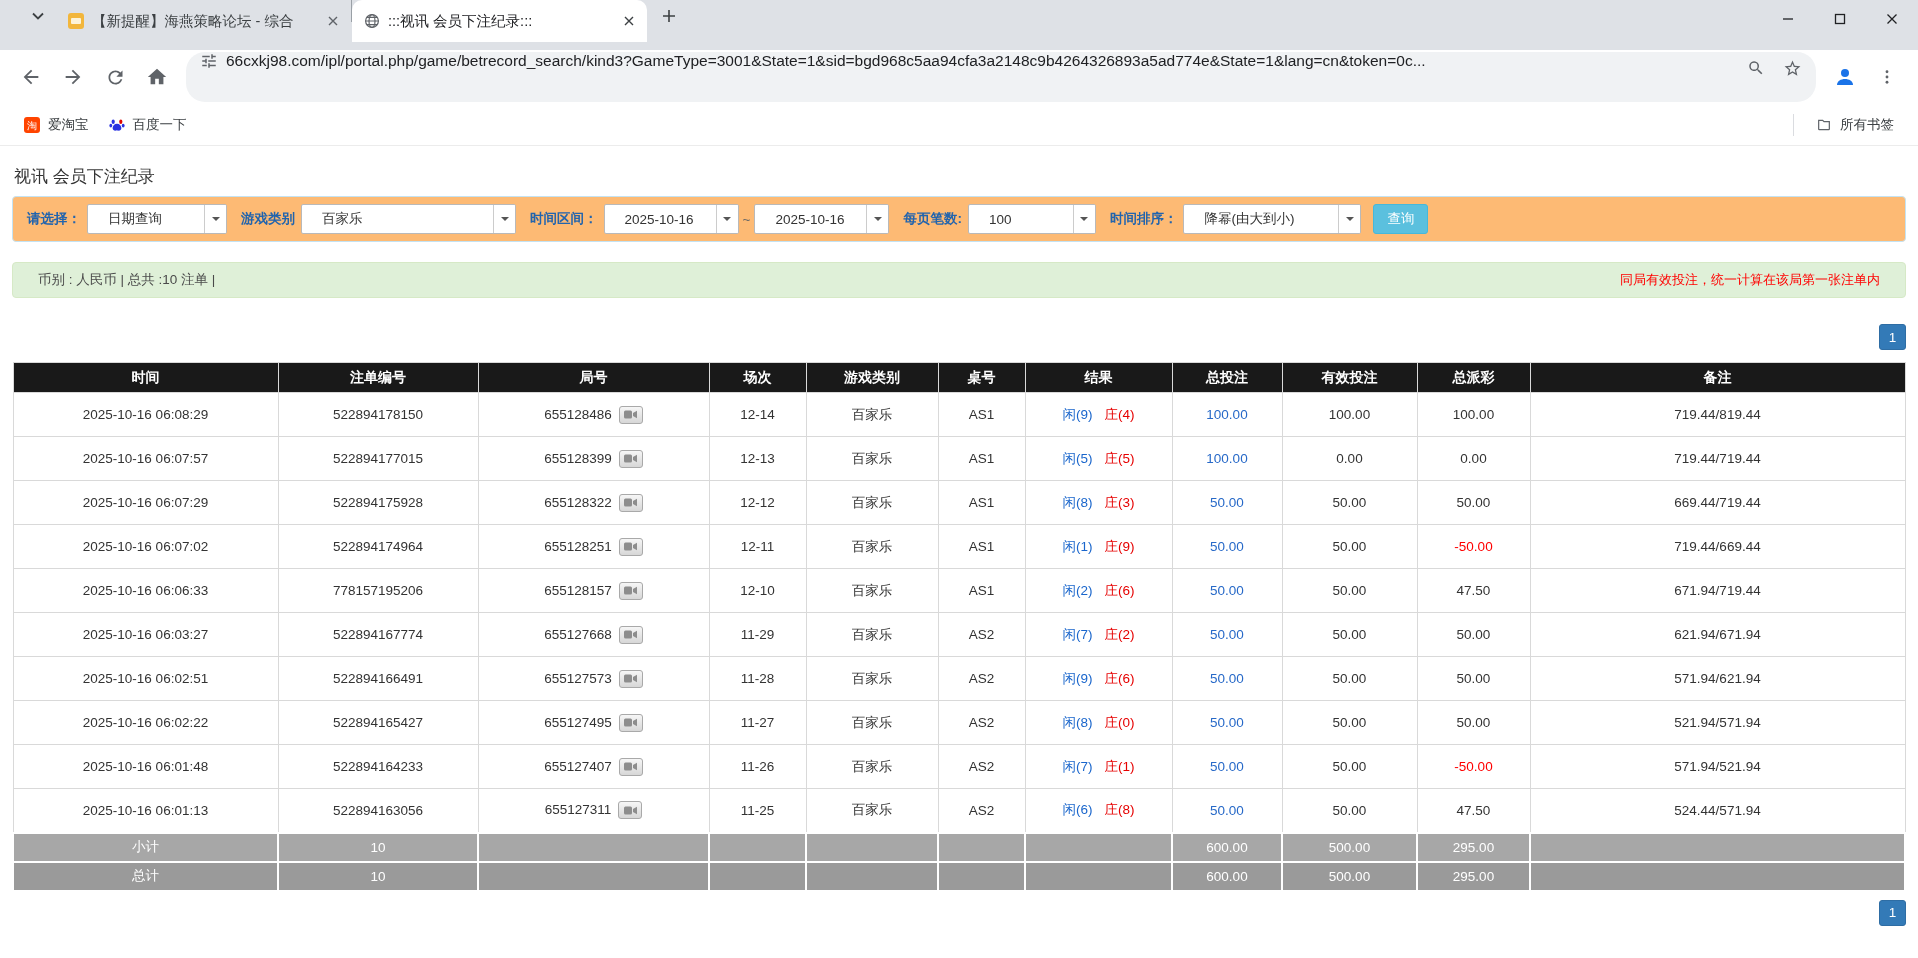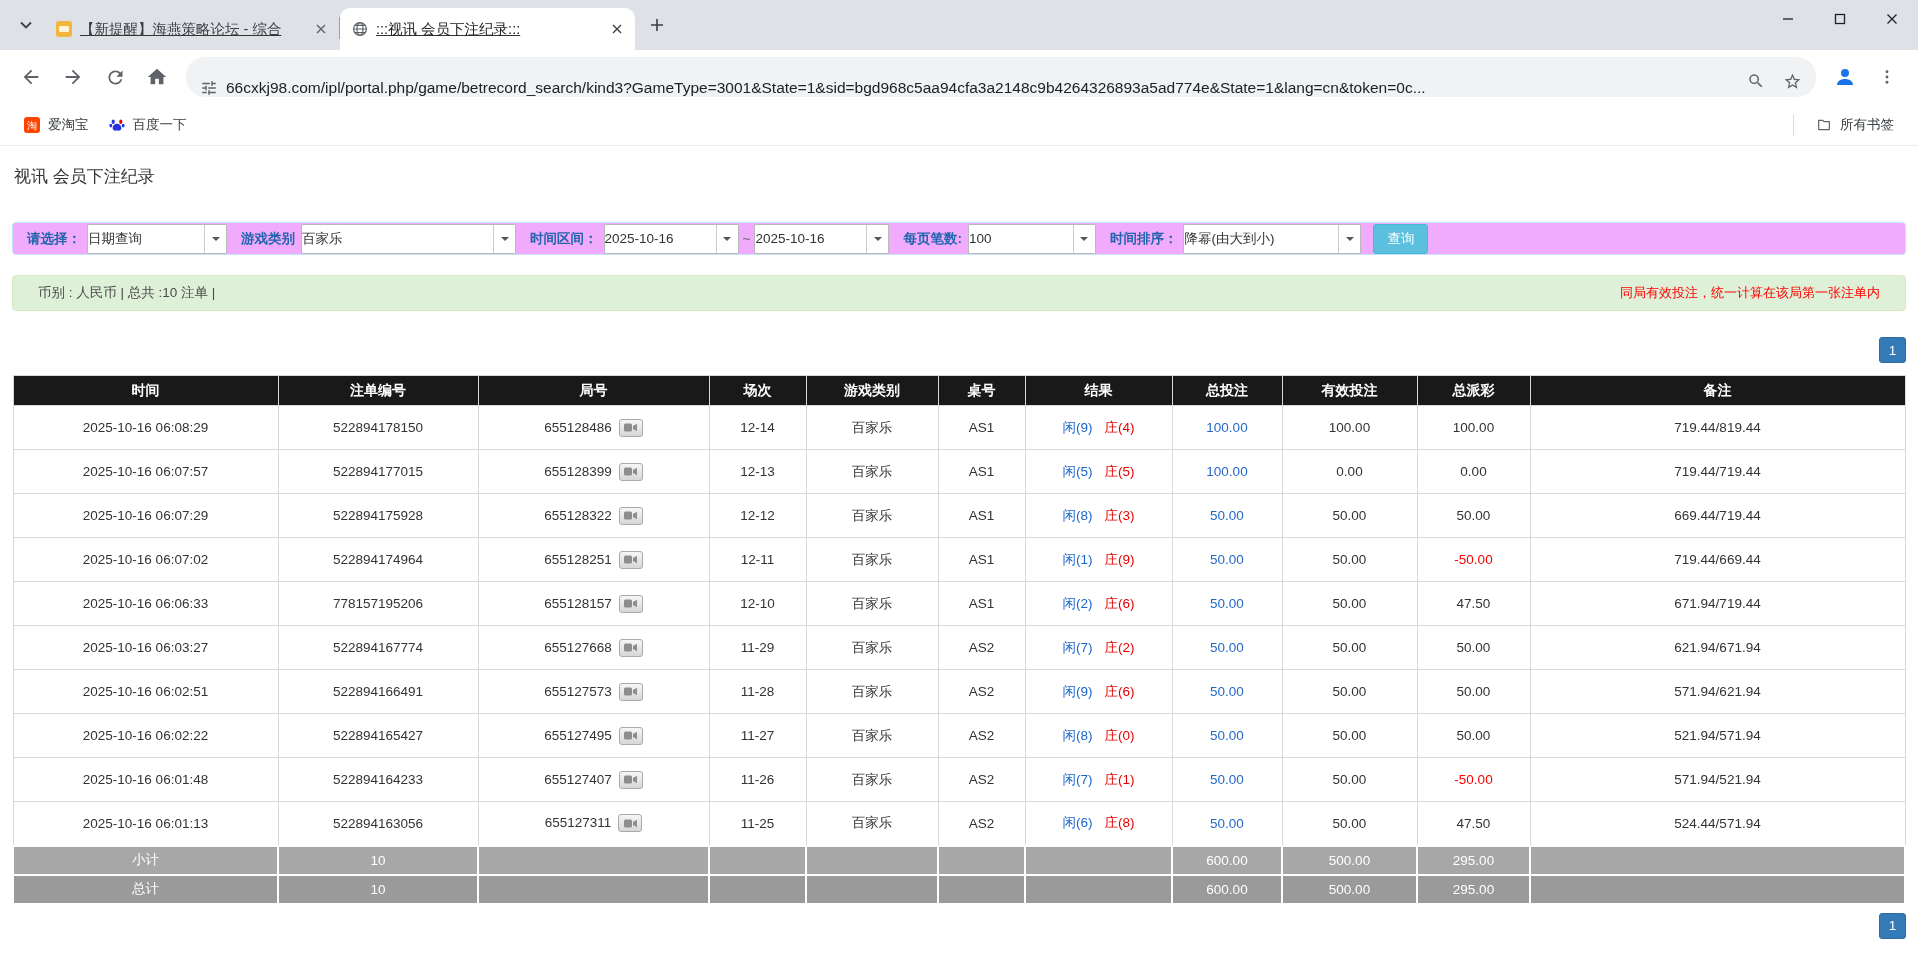--- a/index.html
+++ b/index.html
@@ -1,52 +1,52 @@
 <!DOCTYPE html>
 <html><head>
 <meta charset="utf-8">
 <style>
   * { margin:0; padding:0; box-sizing:border-box; }
   html,body { width:1918px; height:958px; overflow:hidden; }
   body { font-family:"Liberation Sans","DejaVu Sans",sans-serif; background:#fff; color:#333; }
 
   
-  .tabstrip { height:50px; background:#dee1e6; display:flex; align-items:flex-end; padding-left:6px; position:relative;text-decoration:underline; }
+  .tabstrip { height:50px; background:#dee1e6; display:flex; padding-left:18px; position:relative; }
   .tab-search-btn { width:32px; height:32px; margin:0 2px 9px 4px; display:flex; align-items:center; justify-content:center; border-radius:50%; cursor:pointer; }
   .tab { width:295px; height:42px; display:flex; align-items:center; padding:0 8px 0 12px; position:relative; cursor:pointer; }
   .tab.active { background:#fff; border-radius:10px 10px 0 0; }
   .tab-title { flex:1; font-size:14.5px; color:#3c4043; white-space:nowrap; overflow:hidden; text-overflow:ellipsis; margin:0 8px; }
   .tab.active .tab-title { color:#202124; }
   .tab-close { width:20px; height:20px; border-radius:50%; display:flex; align-items:center; justify-content:center; flex:none; cursor:pointer; }
   .tab-sep { width:1px; height:22px; background:#9aa0a6; margin-bottom:11px; flex:none; }
   .favicon { width:16px; height:16px; flex:none; display:flex; align-items:center; justify-content:center; }
   .new-tab-btn { width:32px; height:32px; margin:0 0 9px 6px; display:flex; align-items:center; justify-content:center; border-radius:50%; cursor:pointer; }
   .win-controls { position:absolute; right:0; top:0; height:38px; display:flex; }
   .win-btn { width:52px; height:38px; display:flex; align-items:center; justify-content:center; cursor:pointer; }
 
   .toolbar { height:54px; background:#fff; display:flex; align-items:center; padding:0 10px; }
   .tool-btn { width:38px; height:38px; border-radius:50%; display:flex; align-items:center; justify-content:center; flex:none; margin:0 2px; cursor:pointer; }
-  .urlbar { flex:1; height:40px; background:#f0f2f4; border-radius:19px; display:flex; align-items:flex-end; padding:0 6px 0 14px; margin:0 8px; }
+  .urlbar { flex:1; height:50px; background:#f0f2f4; border-radius:19px; display:flex; align-items:flex-start; padding:0 6px 0 14px; margin:0 8px; }
   .url-text { flex:1; font-size:15.5px; color:#202124; white-space:nowrap; overflow:hidden; margin:0 10px 0 8px; }
   .urlbar .tool-btn { width:32px; height:32px; }
 
   .bookmarks { height:42px; background:#fff; display:flex; align-items:center; padding:0 14px; border-bottom:1px solid #ececec; }
   .bm-item { display:flex; align-items:center; gap:8px; padding:4px 10px; font-size:13.5px; color:#3c4043; border-radius:6px; cursor:pointer; }
   .bm-right { margin-left:auto; display:flex; align-items:center; }
   .bm-vsep { width:1px; height:22px; background:#dadce0; margin-right:12px; }
 
   
   .page { padding:0 12px; background:#fff; }
   .page-title { font-size:17px; font-weight:400; color:#333; padding:20px 2px 0; line-height:22px; }
 
-  .filterbar { margin-top:34px; background:#f0abfc; border:1px solid #c4e3f3; border-radius:4px; height:33px; display:flex; align-items:center; padding:0 10px; }
+  .filterbar { margin-top:8px; background:#fdba74; border:1px solid #c4e3f3; border-radius:4px; height:46px; display:flex; align-items:center; padding:0 10px; }
   .flabel { color:#2264ad; font-weight:bold; font-size:13.5px; margin:0 6px 0 14px; white-space:nowrap; }
   .flabel.first { margin-left:4px; }
   .combo { background:#fff; border:1px solid #b9b9b9; border-radius:2px; height:30px; display:flex; align-items:stretch; overflow:hidden; cursor:pointer; }
-  .combo-text { flex:1; display:flex; align-items:center; padding:0 0; font-size:13.5px; color:#333; white-space:nowrap; overflow:hidden;text-align:right; }
+  .combo-text { flex:1; display:flex; align-items:center; padding:0 20px; font-size:13.5px; color:#333; white-space:nowrap; overflow:hidden;text-align:right; }
   .combo-arrow { width:22px; border-left:1px solid #ccc; background:#fff; display:flex; align-items:center; justify-content:center; }
   .combo-arrow::after { content:""; width:0; height:0; border:4px solid transparent; border-top-color:#555; margin-top:4px; }
   .w140{width:140px} .w215{width:215px} .w135{width:135px} .w128{width:128px} .w178{width:178px}
   .tilde { color:#666; font-size:13.5px; margin:0 4px; }
   .search-btn { margin-left:12px; height:30px; padding:0 13px; background:#5bc0de; border:1px solid #46b8da; border-radius:3px; color:#fff; font-size:13.5px; cursor:pointer; font-family:inherit; }
 
   .summarybar { margin-top:20px; background:#dff0d8; border:1px solid #d6e9c6; border-radius:4px; height:36px; display:flex; align-items:center; justify-content:space-between; padding:0 25px; }
   .summary-left { font-size:13.5px; color:#4a4a4a; }
   .summary-right { font-size:13px; color:#f00; }
 

